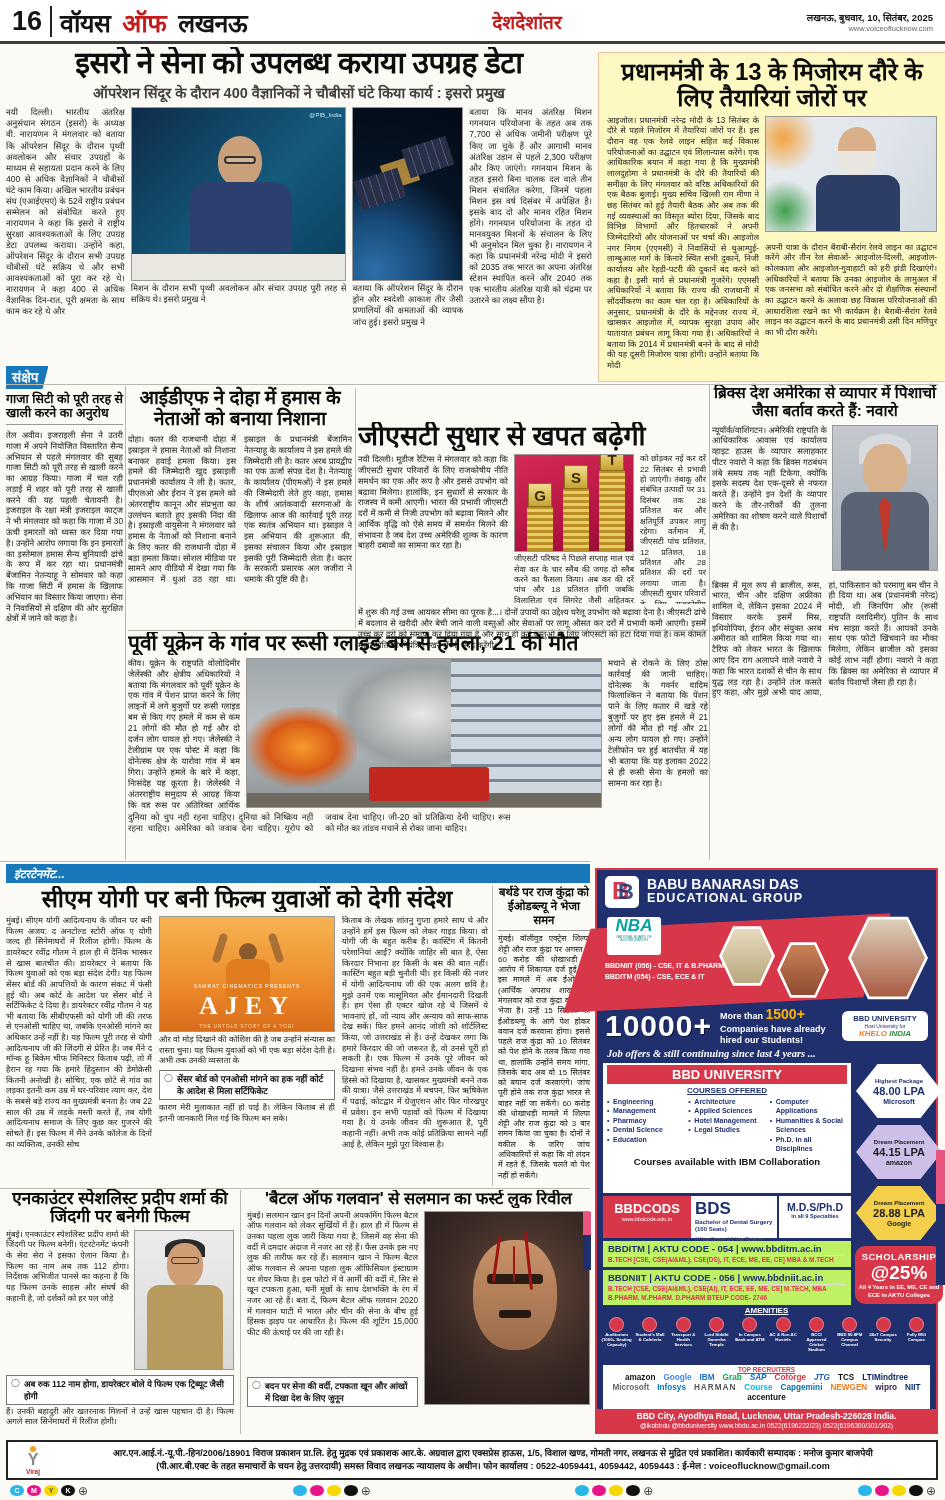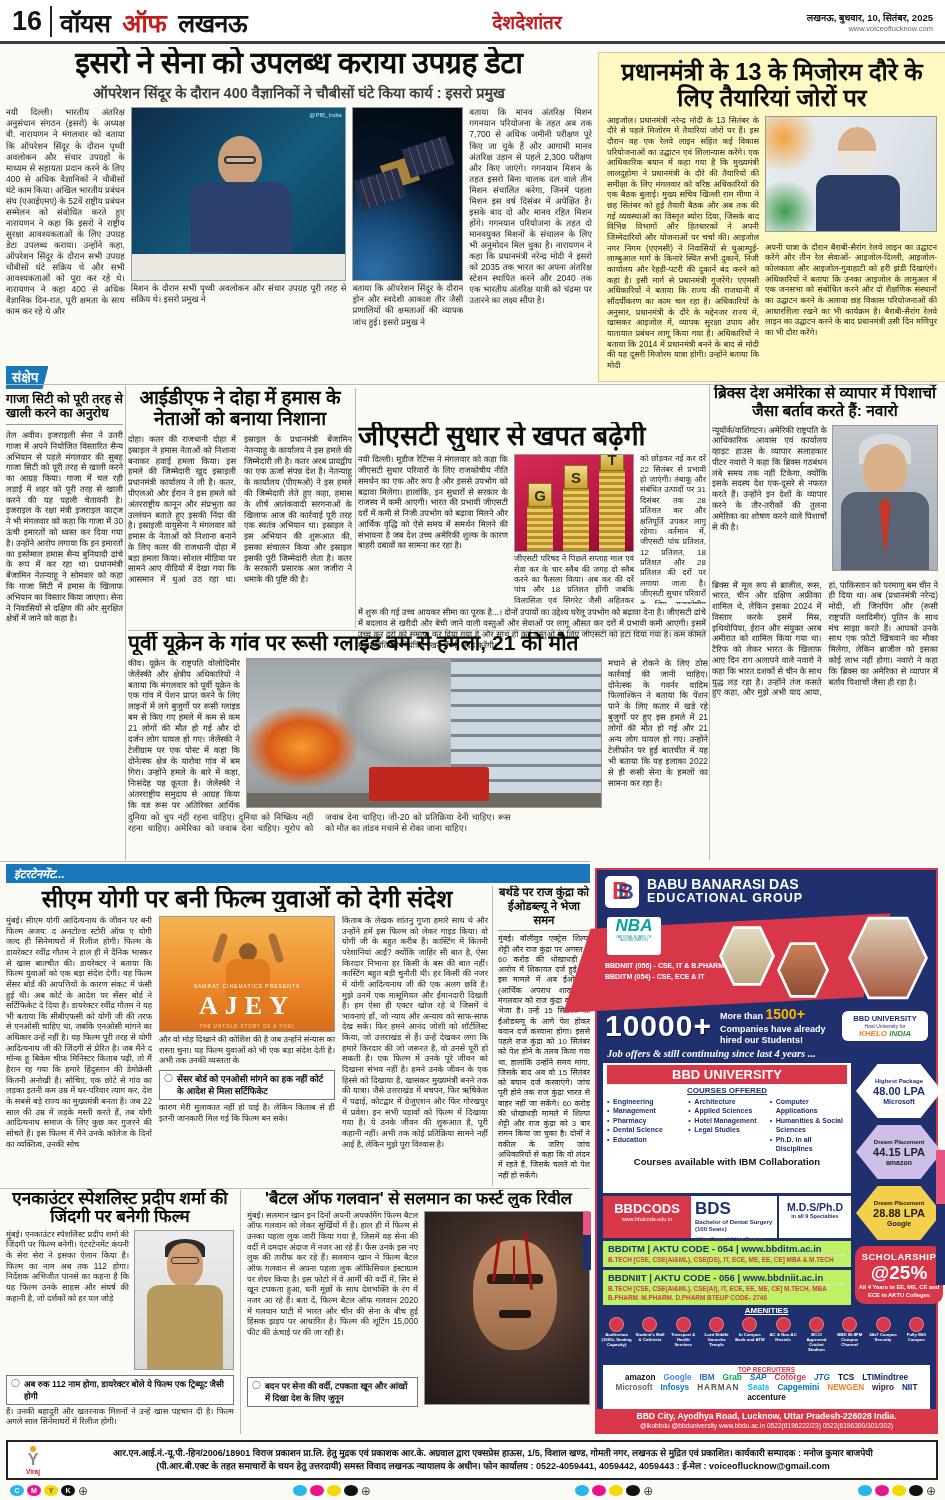--- a/index.html
+++ b/index.html
@@ -566,21 +566,21 @@
         <span class="r-ibm">IBM</span>
         <span class="r-grab">Grab</span>
         <span class="r-sap">SAP</span>
         <span class="r-coforge">Coforge</span>
         <span class="r-jtg">JTG</span>
         <span class="r-tcs">TCS</span>
         <span class="r-lti">LTIMindtree</span>
         <span class="r-ms">Microsoft</span>
         <span class="r-infosys">Infosys</span>
         <span class="r-harman">HARMAN</span>
-        <span class="r-paytm">Seats</span>
+        <span class="r-paytm">Course</span>
         <span class="r-cap">Capgemini</span>
         <span class="r-newgen">NEWGEN</span>
         <span class="r-wipro">wipro</span>
         <span class="r-niit">NIIT</span>
         <span class="r-acc">accenture</span>
       </div>
     </div>
     <div class="ad-footer">
       <div class="ad-addr">BBD City, Ayodhya Road, Lucknow, Uttar Pradesh-226028 India.</div>
       <div class="ad-social">@lkobbdu  @bbduniversity  www.bbdu.ac.in  0522(6196222/23) 0522(6196300/301/302)</div>

